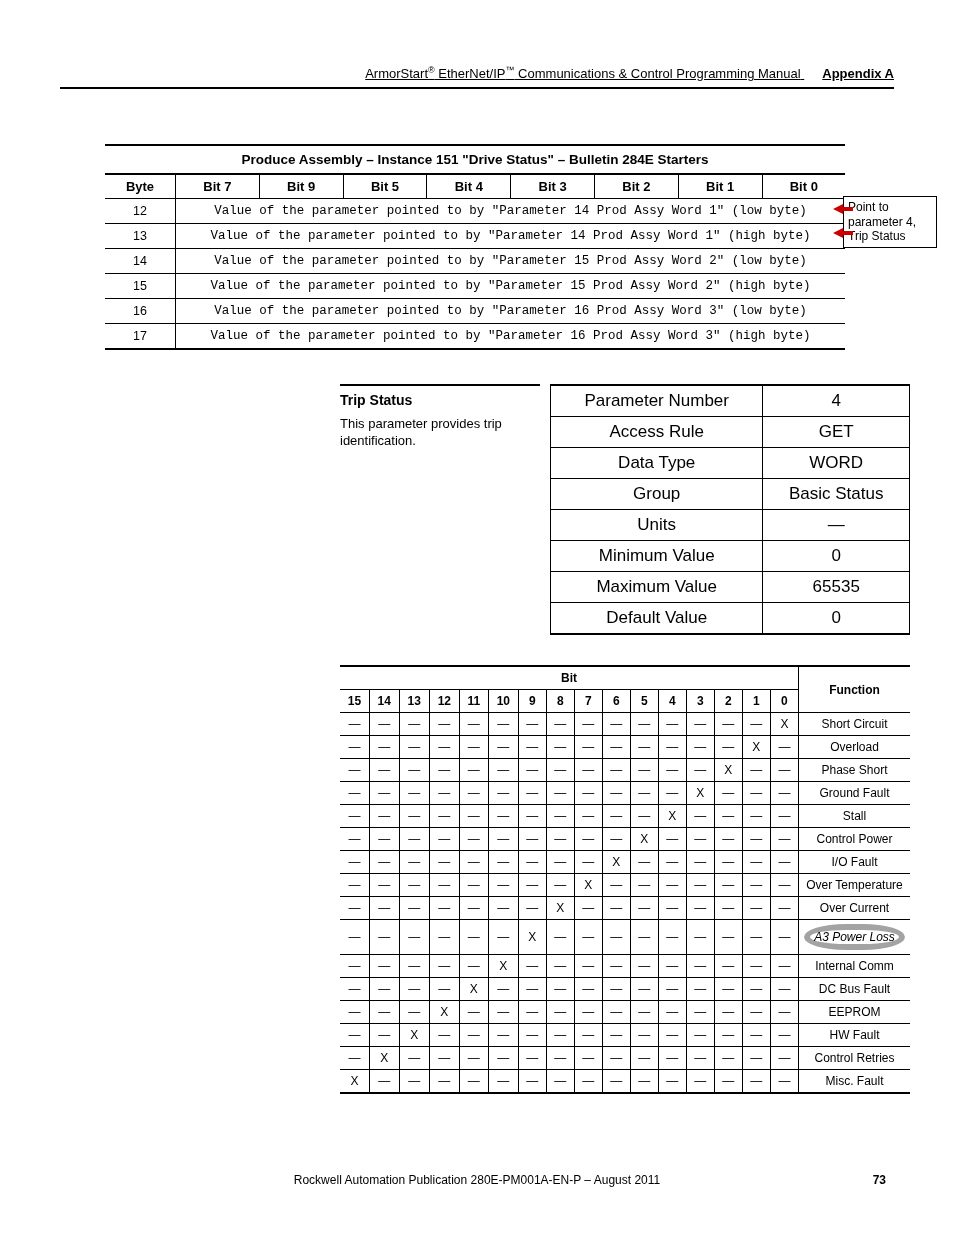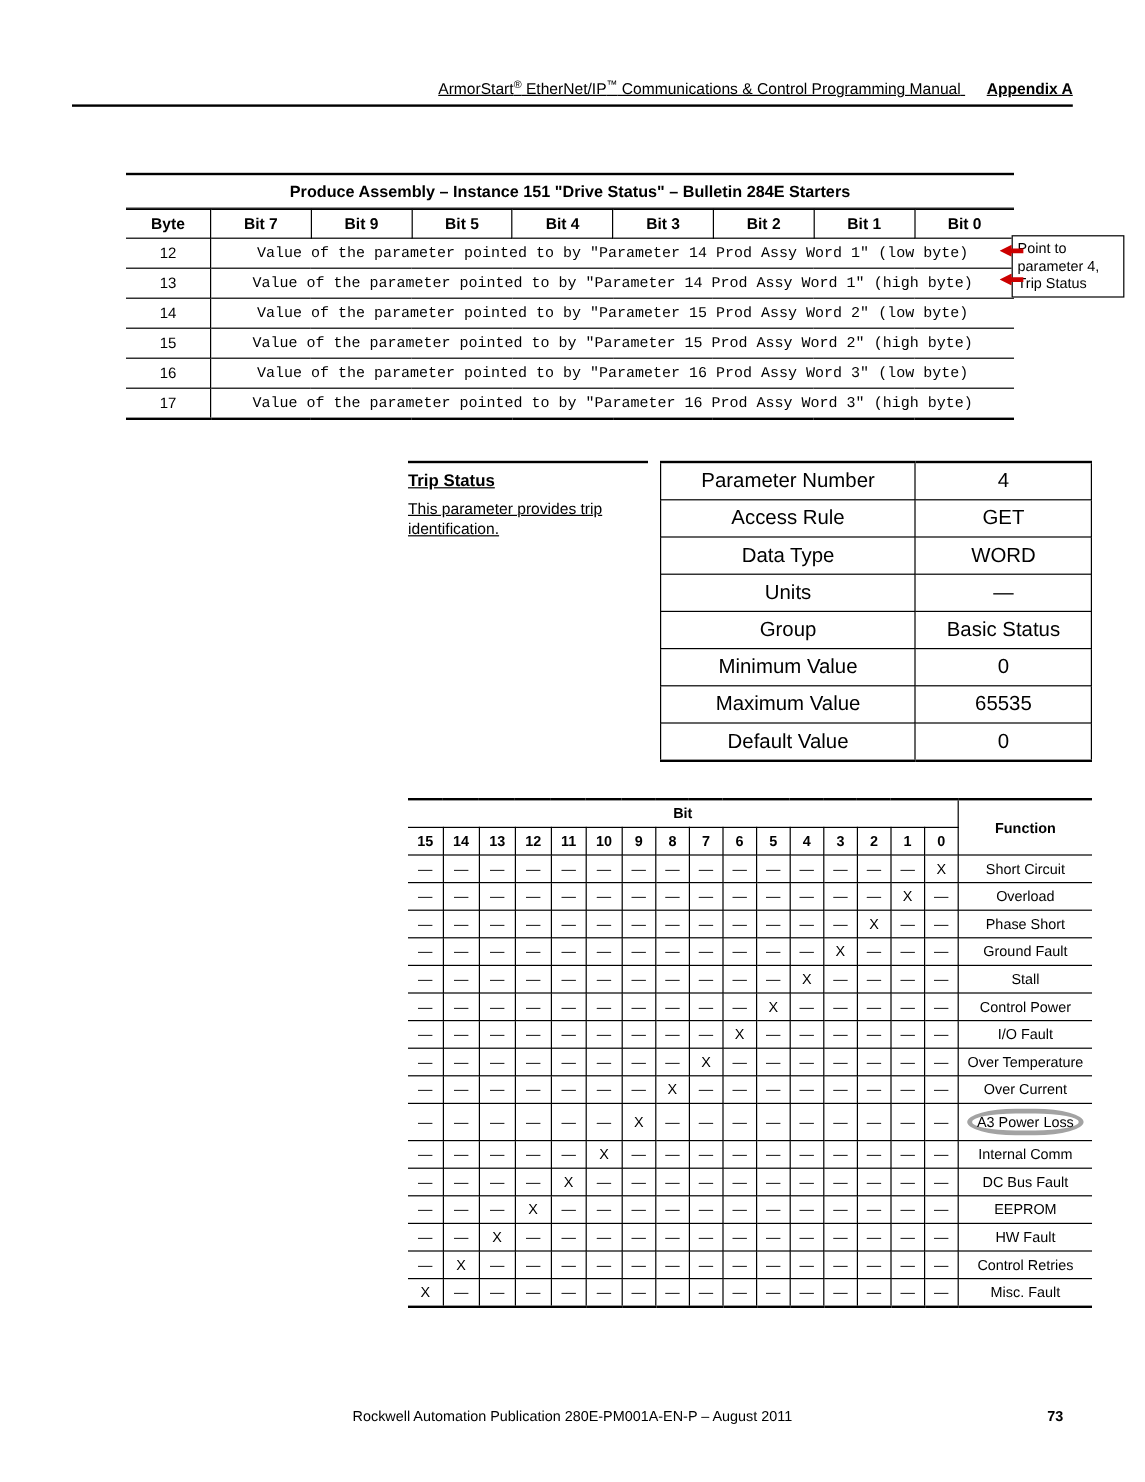--- a/index.html
+++ b/index.html
@@ -87,43 +87,44 @@
   .t2-left .title { font-weight: bold; font-size: 14px; margin-bottom: 6px; border-bottom:none;}
   .t2-left .desc { font-size: 13px; line-height:1.3; margin-top:8px;}
   table.t2 { border-collapse: collapse; width: 360px; font-size: 17px; }
   .t2 td {
     border: 1px solid #000;
     padding: 5px 8px;
     text-align: center;
   }
   .t2 tr:first-child td { border-top: 2px solid #000; }
   .t2 tr:last-child td { border-bottom: 2px solid #000; }
-  .t2-left-border { border-top: 2px solid #000; padding-top:6px;text-decoration:underline;}
+  .t2-left-border { border-top: 2px solid #000; padding-top:6px;}
 
   
   .t3-wrap { margin-top: 30px; margin-left: 280px; width: 570px; }
   table.t3 { border-collapse: collapse; width: 100%; font-size: 12px; }
   .t3 th, .t3 td {
     border: 1px solid #000;
     text-align: center;
     padding: 4px 3px;
   }
   .t3 th { font-weight: bold; }
   .t3 .bit-head { border-top: 2px solid #000; }
   .t3 .func-col { width: 105px; font-size: 12px; }
   .t3 tbody tr:last-child td { border-bottom: 2px solid #000; }
   .t3 tr:first-child th { border-top: 2px solid #000; }
   .t3 th:first-child, .t3 td:first-child { border-left: none; }
   .t3 th:last-child, .t3 td:last-child { border-right: none; }
   .dash { color: #000; }
   .circled {
-    border: 4px solid #a3a3a3;
+    border: 6px solid #a3a3a3;
     border-radius: 50%/60%;
     padding: 0 4px;
     display: inline-block;
+    font-style: italic;
   }
 
   .footer {
     position: absolute;
     bottom: 48px;
     left: 0;
     width: 954px;
     text-align: center;
     font-size: 12px;
   }
@@ -209,26 +210,26 @@
         </tr>
         <tr>
           <td>Access Rule</td>
           <td>GET</td>
         </tr>
         <tr>
           <td>Data Type</td>
           <td>WORD</td>
         </tr>
         <tr>
+          <td>Group</td>
+          <td>Basic Status</td>
+        </tr>
+        <tr>
           <td>Units</td>
           <td>—</td>
-        </tr>
-        <tr>
-          <td>Group</td>
-          <td>Basic Status</td>
         </tr>
         <tr>
           <td>Minimum Value</td>
           <td>0</td>
         </tr>
         <tr>
           <td>Maximum Value</td>
           <td>65535</td>
         </tr>
         <tr>

